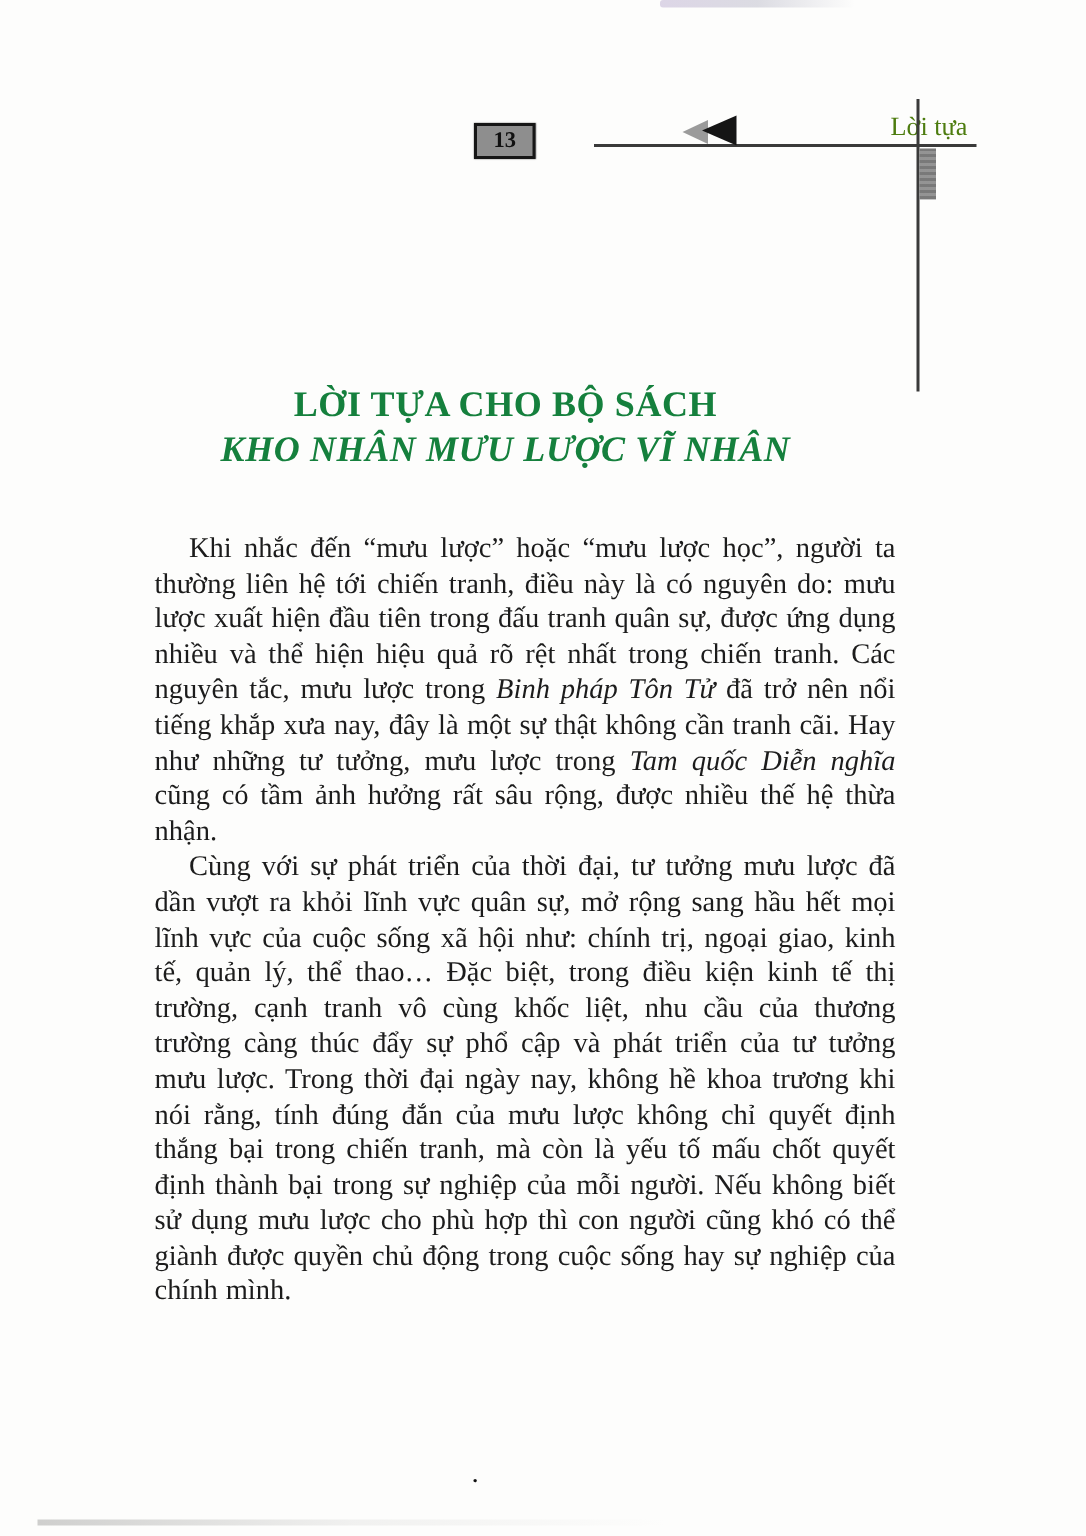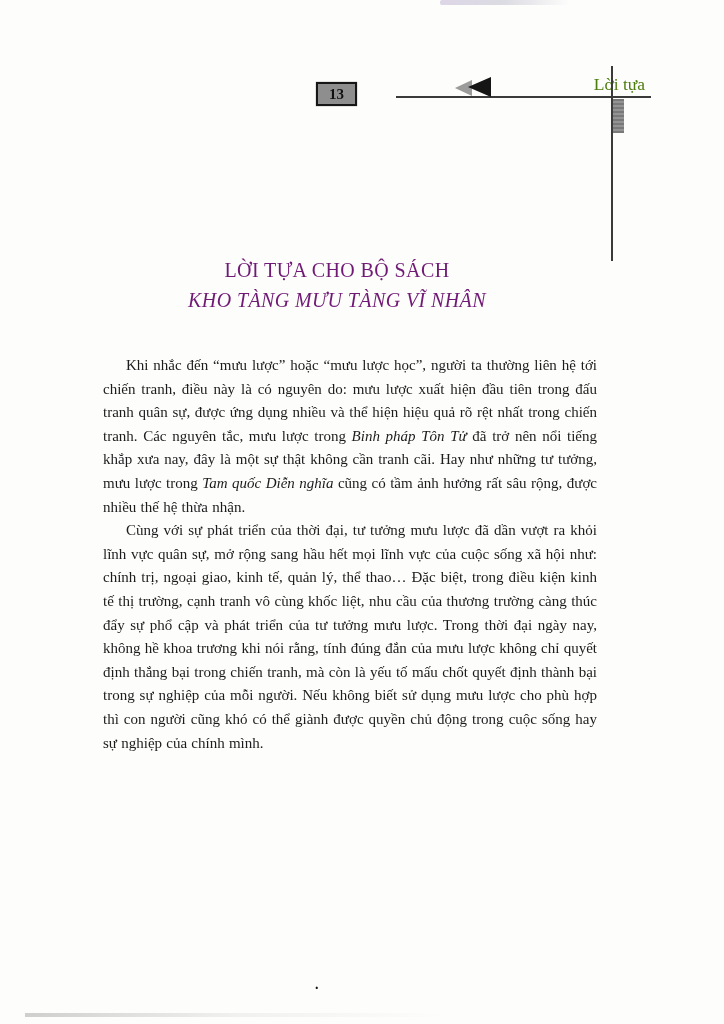--- a/index.html
+++ b/index.html
@@ -71,28 +71,28 @@
     position:absolute;left:613px;top:99px;width:11px;height:34px;
     background:var(--gray-tab);
     background-image:repeating-linear-gradient(0deg,rgba(0,0,0,.14) 0 2px,rgba(255,255,255,.06) 2px 4px);
   }
   
   .content{
     position:absolute;left:103px;top:255px;width:494px;
   }
   .title-block{margin:0 26px 0 0;text-align:center;}
   .title-line1,.title-line2{
-    margin:0;font-size:20px;line-height:30px;font-weight:400;
-    letter-spacing:.4px;color:#701a75;
+    margin:0;font-size:24px;line-height:30px;font-weight:700;
+    letter-spacing:.4px;color:#15803d;
   }
   .title-line2{font-style:italic;}
   .paragraphs{margin-top:39px;}
   .paragraphs p{
     margin:0;
-    font-size:15px;line-height:23.6px;
+    font-size:19px;line-height:23.6px;
     text-align:justify;text-indent:23px;
     color:var(--text);
     word-spacing:.5px;
   }
   .paragraphs .italic{font-style:italic;}
   
   .footer-dot{
     position:absolute;left:315px;top:981px;
     font-size:14px;font-weight:700;color:#111;line-height:8px;
   }
@@ -116,21 +116,21 @@
   </div>
 
   <div class="section-label">Lời tựa</div>
 
   <div class="v-rule"></div>
   <div class="gray-tab"></div>
 
   <div class="content">
     <div class="title-block">
       <h1 class="title-line1">LỜI TỰA CHO BỘ SÁCH</h1>
-      <h2 class="title-line2">KHO TÀNG MƯU TÀNG VĨ NHÂN</h2>
+      <h2 class="title-line2">KHO NHÂN MƯU LƯỢC VĨ NHÂN</h2>
     </div>
     <div class="paragraphs">
         <p><span>Khi nhắc đến “mưu lược” hoặc “mưu lược học”, người ta thường liên hệ tới chiến tranh, điều này là có nguyên do: mưu lược xuất hiện đầu tiên trong đấu tranh quân sự, được ứng dụng nhiều và thể hiện hiệu quả rõ rệt nhất trong chiến tranh. Các nguyên tắc, mưu lược trong </span><span class="italic">Binh pháp Tôn Tử</span><span> đã trở nên nổi tiếng khắp xưa nay, đây là một sự thật không cần tranh cãi. Hay như những tư tưởng, mưu lược trong </span><span class="italic">Tam quốc Diễn nghĩa</span><span> cũng có tầm ảnh hưởng rất sâu rộng, được nhiều thế hệ thừa nhận.</span></p>
         <p><span>Cùng với sự phát triển của thời đại, tư tưởng mưu lược đã dần vượt ra khỏi lĩnh vực quân sự, mở rộng sang hầu hết mọi lĩnh vực của cuộc sống xã hội như: chính trị, ngoại giao, kinh tế, quản lý, thể thao… Đặc biệt, trong điều kiện kinh tế thị trường, cạnh tranh vô cùng khốc liệt, nhu cầu của thương trường càng thúc đẩy sự phổ cập và phát triển của tư tưởng mưu lược. Trong thời đại ngày nay, không hề khoa trương khi nói rằng, tính đúng đắn của mưu lược không chỉ quyết định thắng bại trong chiến tranh, mà còn là yếu tố mấu chốt quyết định thành bại trong sự nghiệp của mỗi người. Nếu không biết sử dụng mưu lược cho phù hợp thì con người cũng khó có thể giành được quyền chủ động trong cuộc sống hay sự nghiệp của chính mình.</span></p>
       </div>
   </div>
 
   <div class="footer-dot">.</div>
 
   <div class="scan-artifact-bottom"></div>

